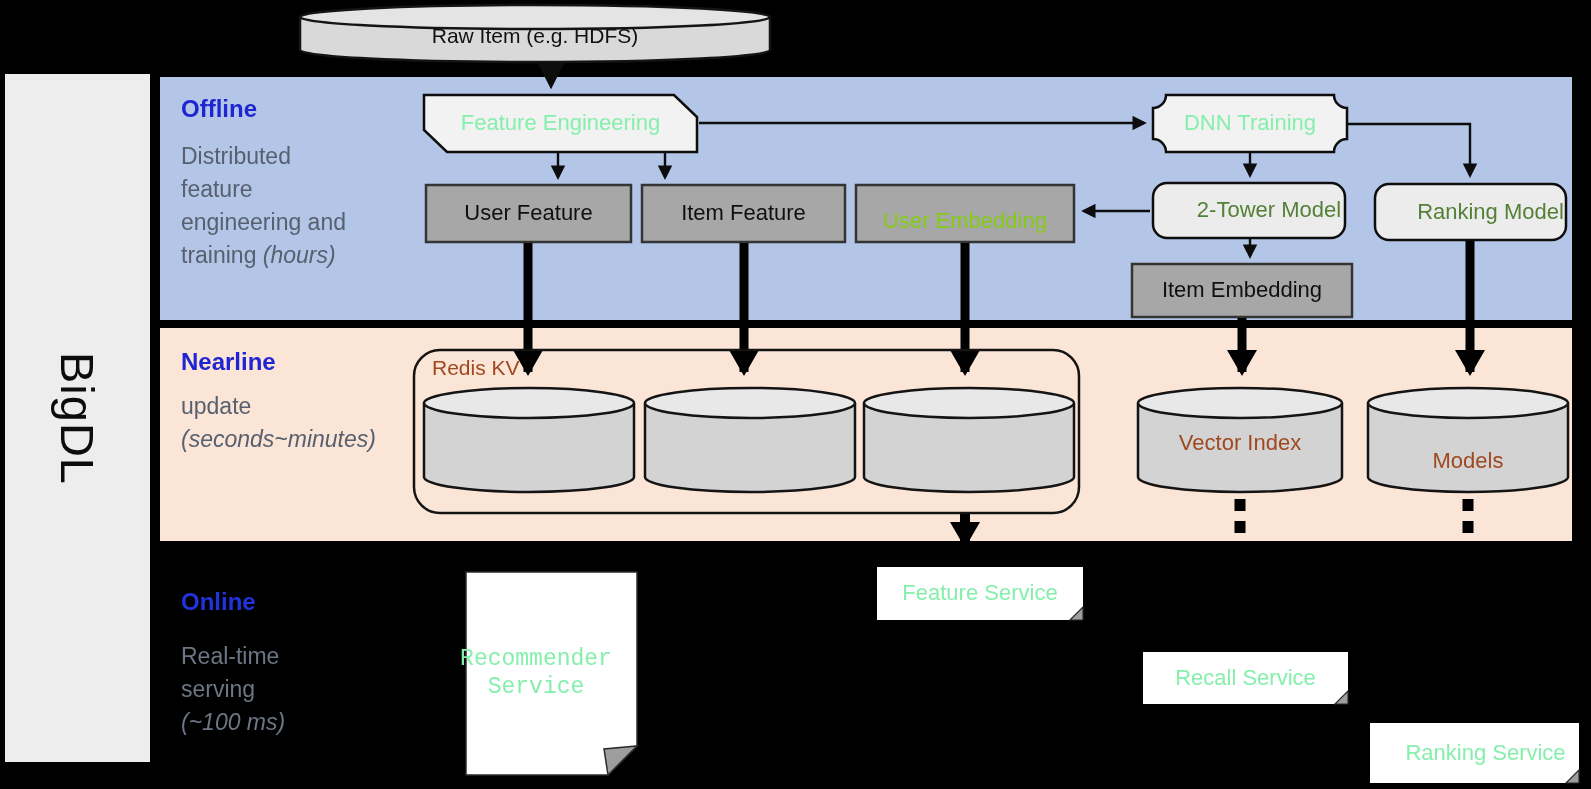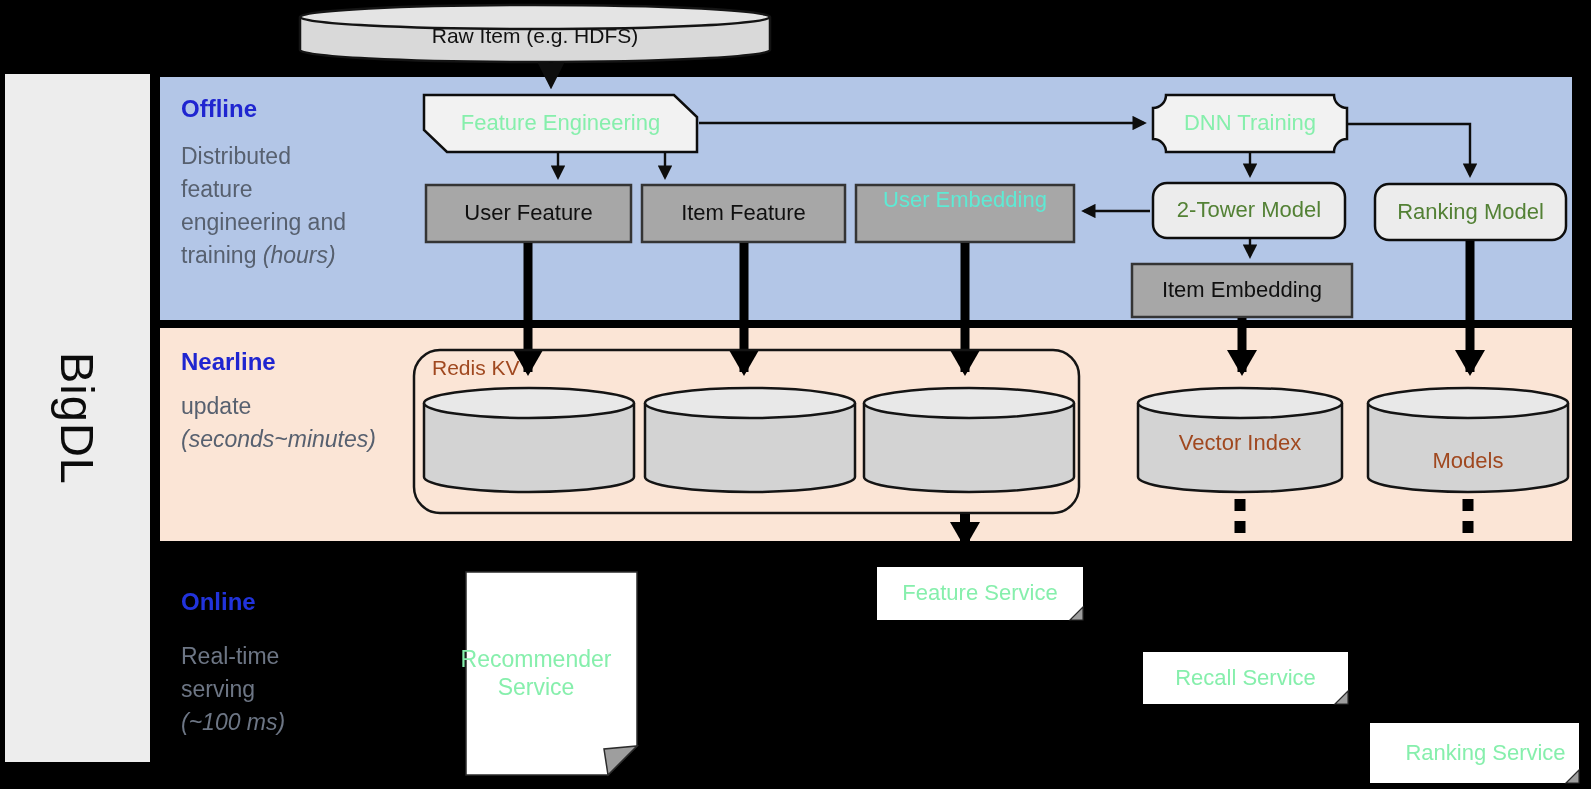--- a/index.html
+++ b/index.html
@@ -12,21 +12,21 @@
   .band-sub{position:absolute;font-size:23px;line-height:33px;}
   .band-sub .it{font-style:italic;}
   .sidebar{position:absolute;left:5px;top:74px;width:145px;height:688px;background:#ededed;
            display:flex;align-items:center;justify-content:center;}
   .sidebar .brand{transform:rotate(90deg);font-size:47px;color:#0c0c0c;letter-spacing:1px;white-space:nowrap;}
   .band{position:absolute;left:160px;width:1412px;}
   .band.offline{top:77px;height:243px;background:#b3c6e7;}
   .band.nearline{top:328px;height:213px;background:#fbe5d6;}
   svg{position:absolute;left:0;top:0;}
   .blue{color:#86efac;}
-  .green{color:#538135;}
+  .green{color:#538135;padding-left:20px;}
   .brown{color:#a0481f;}
 </style>
 </head>
 <body>
 
 <div id="stage">
 
   <div class="band offline"></div>
   <div class="band nearline"></div>
 
@@ -129,21 +129,21 @@
     <div>Distributed</div>
     <div>feature</div>
     <div>engineering and</div>
     <div><span>training </span><span class="it">(hours)</span></div>
   </div>
 
   <div class="lbl blue" style="left:424px;top:95px;width:273px;height:57px;">Feature Engineering</div>
   <div class="lbl blue" style="left:1153px;top:95px;width:194px;height:57px;">DNN Training</div>
   <div class="lbl" style="left:426px;top:185px;width:205px;height:57px;color:#101010;">User Feature</div>
   <div class="lbl" style="left:642px;top:185px;width:203px;height:57px;color:#101010;">Item Feature</div>
-  <div class="lbl" style="left:856px;top:173px;width:218px;height:54px;color:#5eead4;">User Embedding</div>
+  <div class="lbl" style="left:856px;top:194px;width:218px;height:54px;color:#84cc16;">User Embedding</div>
   <div class="lbl green" style="left:1153px;top:183px;width:192px;height:55px;">2-Tower Model</div>
   <div class="lbl green" style="left:1375px;top:184px;width:191px;height:56px;">Ranking Model</div>
   <div class="lbl" style="left:1132px;top:264px;width:220px;height:53px;color:#101010;">Item Embedding</div>
 
   <div class="band-title" style="left:181px;top:348px;color:#1f25d0;">Nearline</div>
   <div class="band-sub" style="left:181px;top:390px;color:#57606f;">
     <div>update</div>
     <div class="it">(seconds~minutes)</div>
   </div>
 
@@ -151,21 +151,21 @@
   <div class="lbl brown" style="left:1138px;top:418px;width:204px;height:50px;">Vector Index</div>
   <div class="lbl brown" style="left:1368px;top:436px;width:200px;height:50px;">Models</div>
 
   <div class="band-title" style="left:181px;top:588px;color:#2133dc;">Online</div>
   <div class="band-sub" style="left:181px;top:640px;color:#6d7685;">
     <div>Real-time</div>
     <div>serving</div>
     <div class="it">(~100 ms)</div>
   </div>
 
-  <div class="lbl blue" style="left:466px;top:572px;width:140px;height:203px;font-size:23px;flex-direction:column;">
+  <div class="lbl blue" style="left:466px;top:572px;width:140px;height:203px;font-size:23px;flex-direction:column;font-family:Liberation Mono, monospace;">
     <div>Recommender</div>
     <div>Service</div>
   </div>
   <div class="lbl blue" style="left:1143px;top:652px;width:205px;height:52px;">Recall Service</div>
   <div class="lbl blue" style="left:877px;top:567px;width:206px;height:53px;">Feature Service</div>
   <div class="lbl blue" style="left:1370px;top:723px;width:209px;height:60px;padding-left:11px;">Ranking Service</div>
 
 </div>
 
 </body></html>

